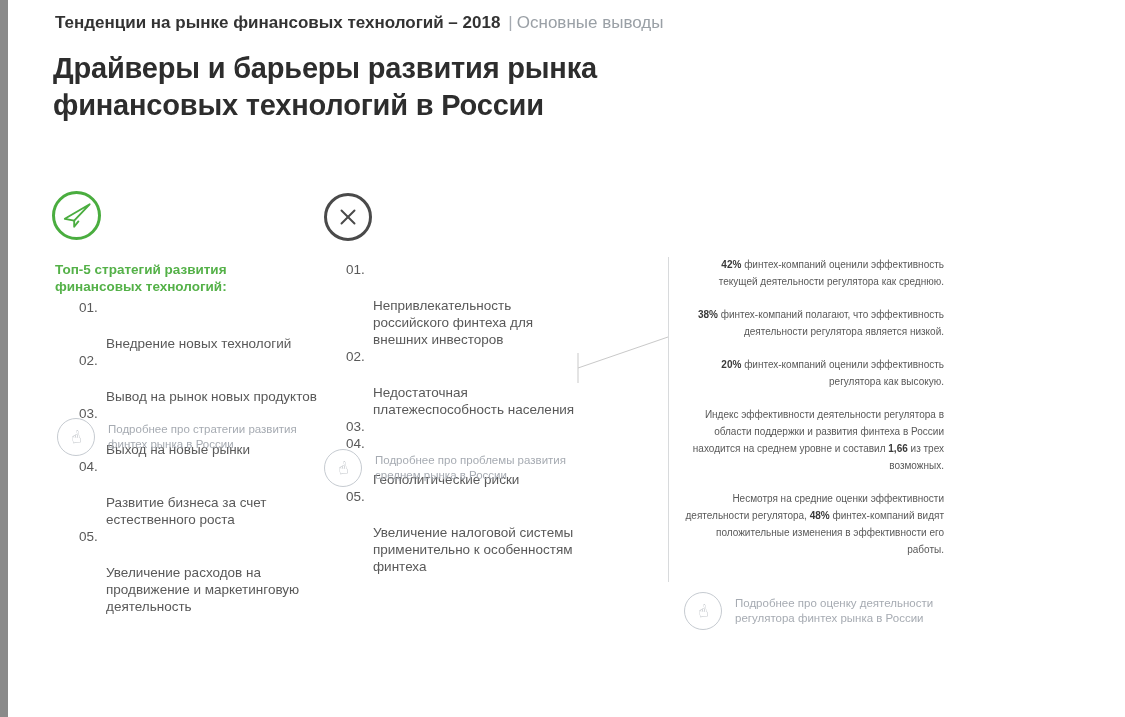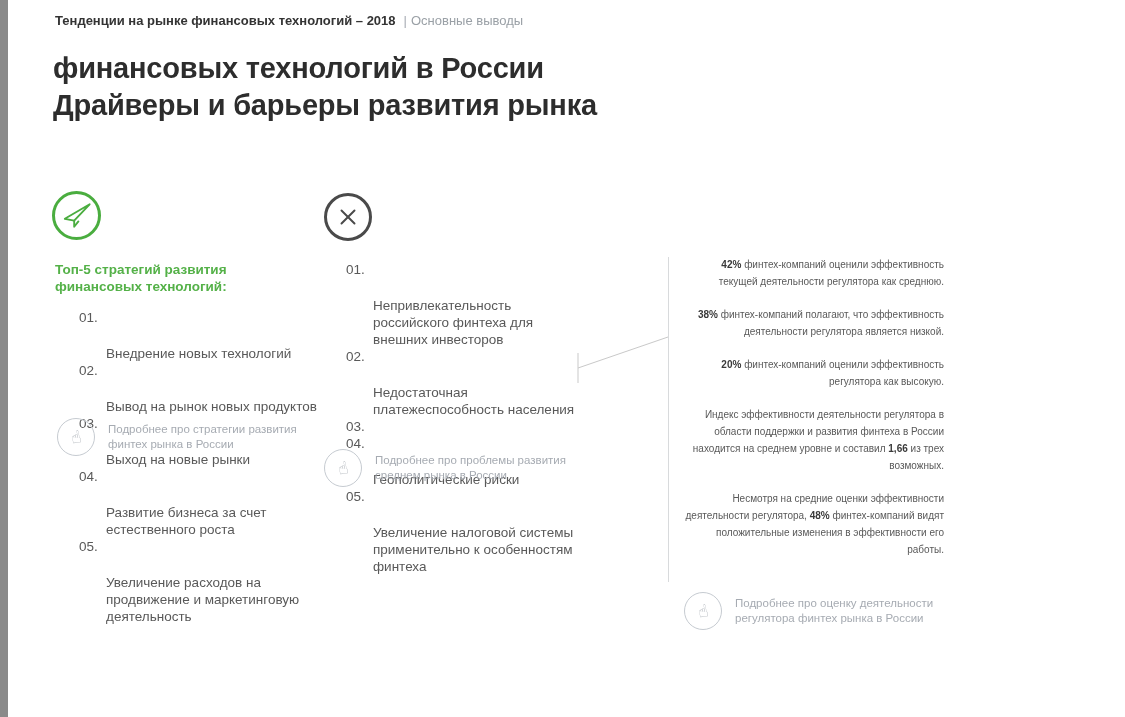--- a/index.html
+++ b/index.html
@@ -1,34 +1,34 @@
 <!DOCTYPE html>
 <html><head>
 <meta charset="utf-8">
 <style>
   html,body{margin:0;padding:0;background:#ffffff;}
   body{font-family:"Liberation Sans","DejaVu Sans",sans-serif;color:#595959;}
   .page{position:relative;width:1125px;height:717px;background:#fff;overflow:hidden;}
 
   .edge-bar{position:absolute;left:0;top:0;width:8px;height:717px;background:#8a8a8a;}
 
-  .breadcrumb{position:absolute;left:55px;top:13px;font-size:13px;white-space:nowrap;}
+  .breadcrumb{position:absolute;left:55px;top:13px;font-size:17px;white-space:nowrap;}
   .breadcrumb .bc-bold{font-weight:700;color:#333333;}
   .breadcrumb .bc-sep{color:#a6abb2;margin:0 4px 0 8px;}
   .breadcrumb .bc-light{color:#9aa0a6;}
 
   .title{position:absolute;left:53px;top:50px;font-size:29px;font-weight:700;
          color:#2d2d2d;line-height:37px;letter-spacing:-0.2px;}
 
   .round-icon{position:absolute;border-radius:50%;box-sizing:border-box;
               display:flex;align-items:center;justify-content:center;background:#fff;}
   .icon-plane{left:52px;top:191px;width:49px;height:49px;border:3px solid #4aad3f;}
   .icon-x{left:324px;top:193px;width:48px;height:48px;border:3px solid #4a4a4a;}
 
-  .col-heading{font-size:13.5px;font-weight:700;color:#54b148;line-height:17px;margin:0 0 14px 0;}
+  .col-heading{font-size:13.5px;font-weight:700;color:#54b148;line-height:17px;margin:0 0 4px 0;}
 
   .col{position:absolute;font-size:13.5px;line-height:17px;color:#595959;}
   .col1{left:55px;top:261px;width:282px;}
   .col2{left:322px;top:261px;width:262px;}
   .col1 .col-heading{width:215px;}
   .col2 .col-heading{width:235px;}
 
   .li{display:flex;align-items:flex-start;}
   .li .num{flex:0 0 27px;margin-left:24px;}
   .li .txt{flex:1 1 auto;margin-top:36px;}
@@ -54,22 +54,22 @@
 
 <div class="page">
 
   <div class="edge-bar"></div>
 
   <div class="breadcrumb">
     <span class="bc-bold">Тенденции на рынке финансовых технологий – 2018</span><span class="bc-sep">|</span><span class="bc-light">Основные выводы</span>
   </div>
 
   <div class="title">
+    <div>Драйверы и барьеры развития рынка</div>
     <div>финансовых технологий в России</div>
-    <div>Драйверы и барьеры развития рынка</div>
   </div>
 
   <div class="round-icon icon-plane">
     <svg width="30" height="30" viewBox="0 0 32 32" fill="none" stroke="#4aad3f" stroke-width="2" stroke-linejoin="round" stroke-linecap="round">
       <path d="M3 19 L29.5 3.5 L13 21 Z"></path>
       <path d="M13 21 L13 27.5 L17.5 21.8"></path>
     </svg>
   </div>
 
   <div class="round-icon icon-x">

